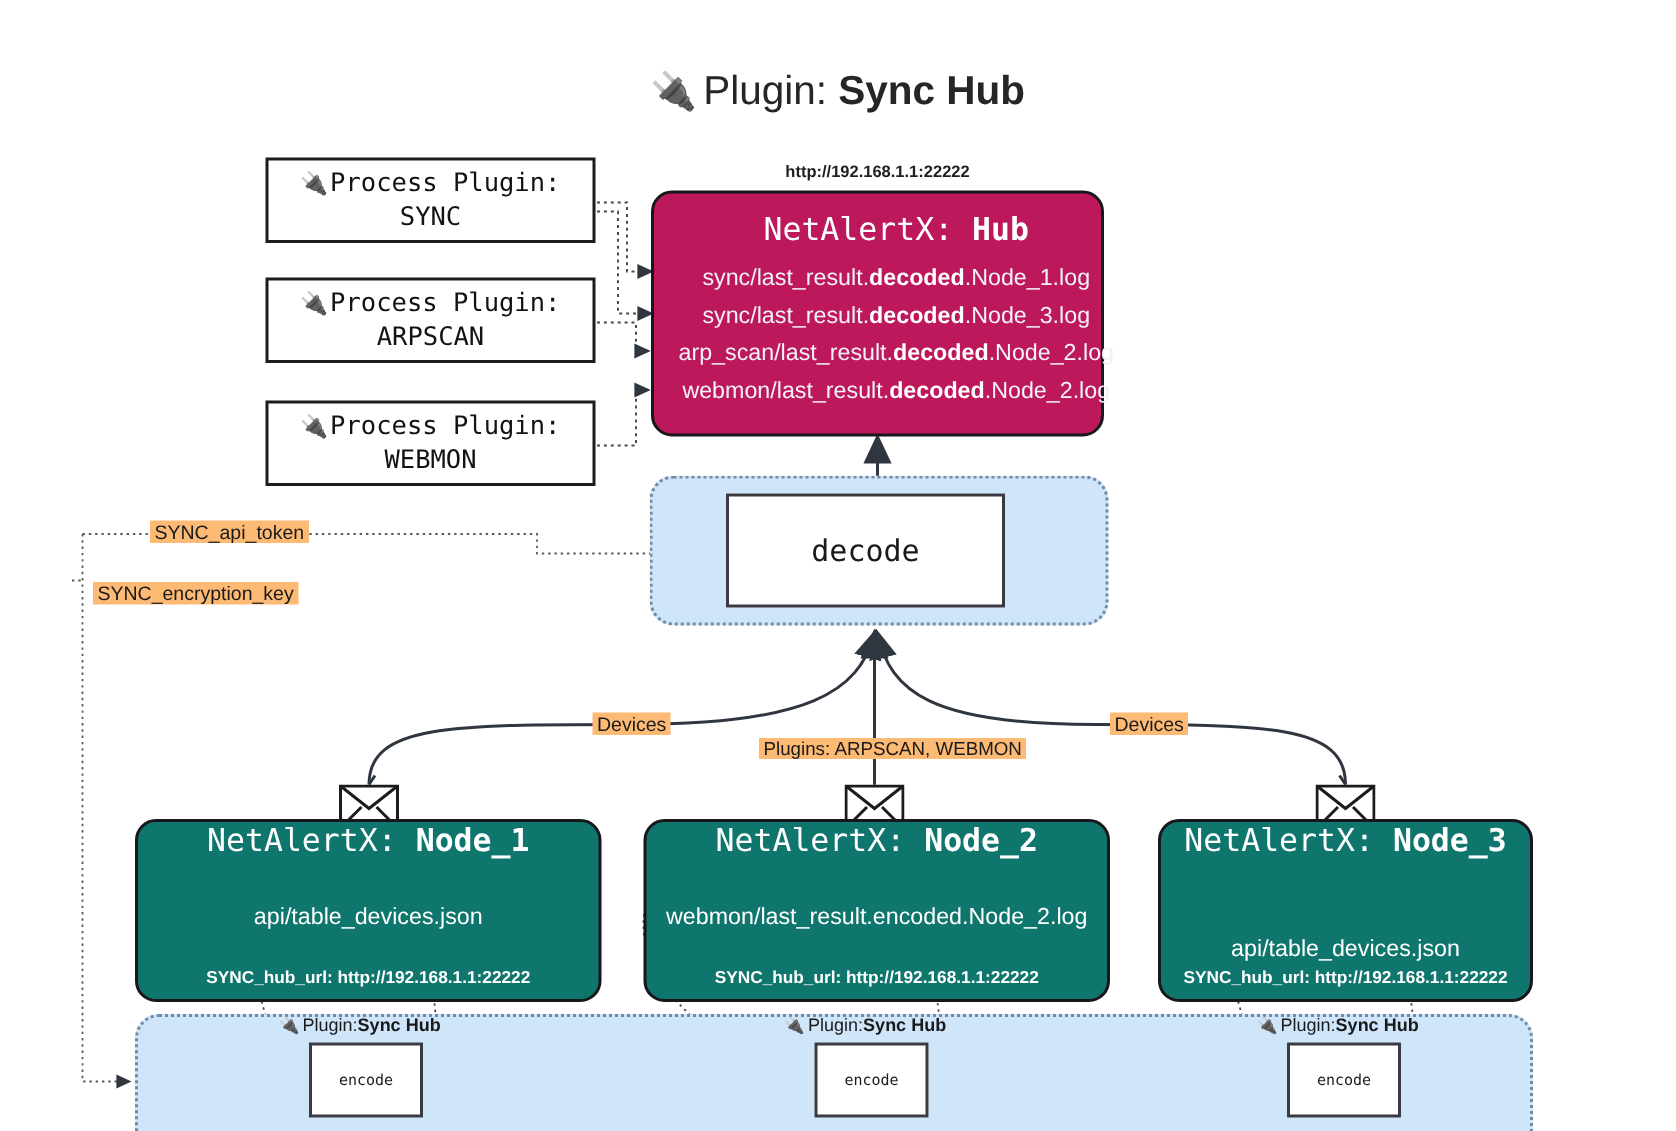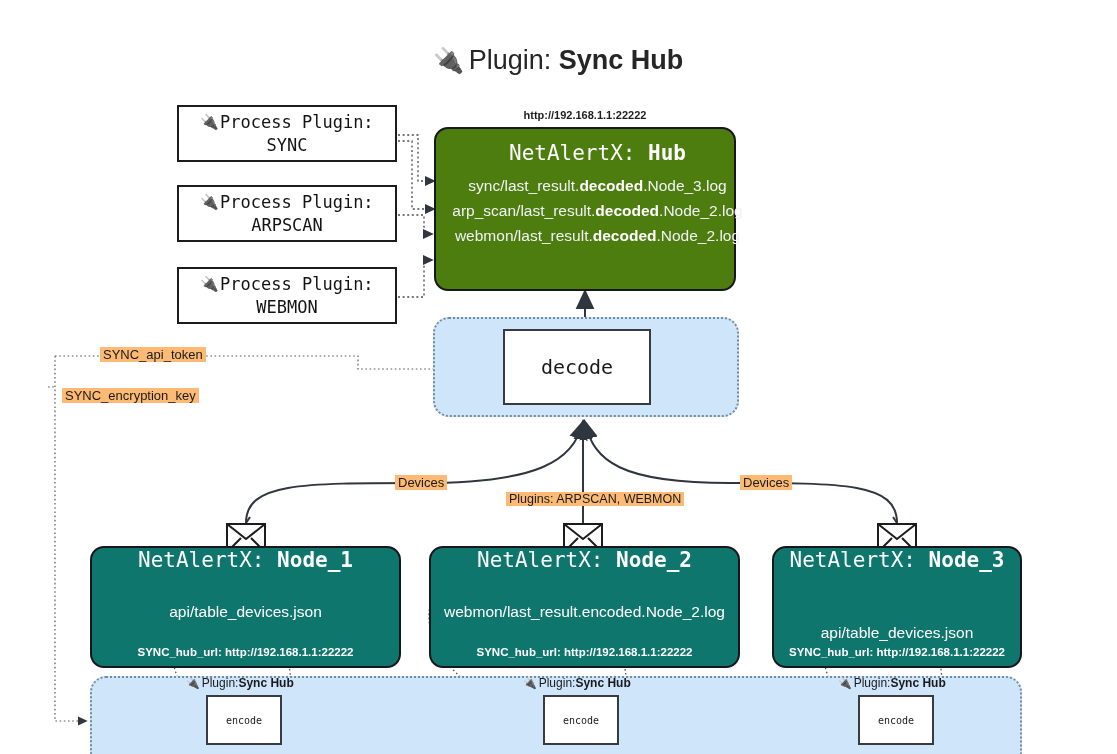--- a/index.html
+++ b/index.html
@@ -50,21 +50,21 @@
     flex-direction: column;
     align-items: center;
     justify-content: center;
     line-height: 1.35;
   }
   .proc-box .l1 { display: flex; align-items: center; }
   .proc-box .plug-sm { font-size: 15px; margin-right: 1px; }
 
   
   #hub {
-    background: #4d7c0f;
+    background: #be185d;
     border: 2px solid #17171c;
     border-radius: 14px;
     color: #ffffff;
     display: flex;
     flex-direction: column;
     align-items: center;
     padding-top: 12px;
     box-sizing: border-box;
     padding-left: 25px;
   }
@@ -275,32 +275,35 @@
     <div>WEBMON</div>
   </div>
 
   <div class="url-label" style="left:435px; top:78px; width:300px;">http://192.168.1.1:22222</div>
 
   <div class="node" id="hub" style="left:434px; top:96px; width:302px; height:164px;">
     <div class="hub-title">
       <span>NetAlertX: </span><span class="b">Hub</span>
     </div>
     <div class="logline">
+      <span>sync/last_result.</span><b>decoded</b><span>.Node_1.log</span>
+    </div>
+    <div class="logline">
       <span>sync/last_result.</span><b>decoded</b><span>.Node_3.log</span>
     </div>
     <div class="logline">
       <span>arp_scan/last_result.</span><b>decoded</b><span>.Node_2.log</span>
     </div>
     <div class="logline">
       <span>webmon/last_result.</span><b>decoded</b><span>.Node_2.log</span>
     </div>
   </div>
 
   <div class="node lb-container" style="left:433px; top:286px; width:306px; height:100px;"></div>
-  <div class="node proc-white" id="decode" style="left:503px; top:298px; width:148px; height:76px;">
+  <div class="node proc-white" id="decode" style="left:484px; top:298px; width:186px; height:76px;">
     <span>decode</span>
   </div>
 
   <div class="envelope" style="left:226px; top:492px;">
     <svg width="40" height="30" viewBox="0 0 40 30">
       <rect x="1" y="1" width="38" height="28" fill="#ffffff" stroke="#1c1c1c" stroke-width="2"></rect>
       <path d="M1,1 L20,16 L39,1" fill="none" stroke="#1c1c1c" stroke-width="2"></path>
       <path d="M1,29 L15,15 M39,29 L25,15" fill="none" stroke="#1c1c1c" stroke-width="2"></path>
     </svg>
   </div>

